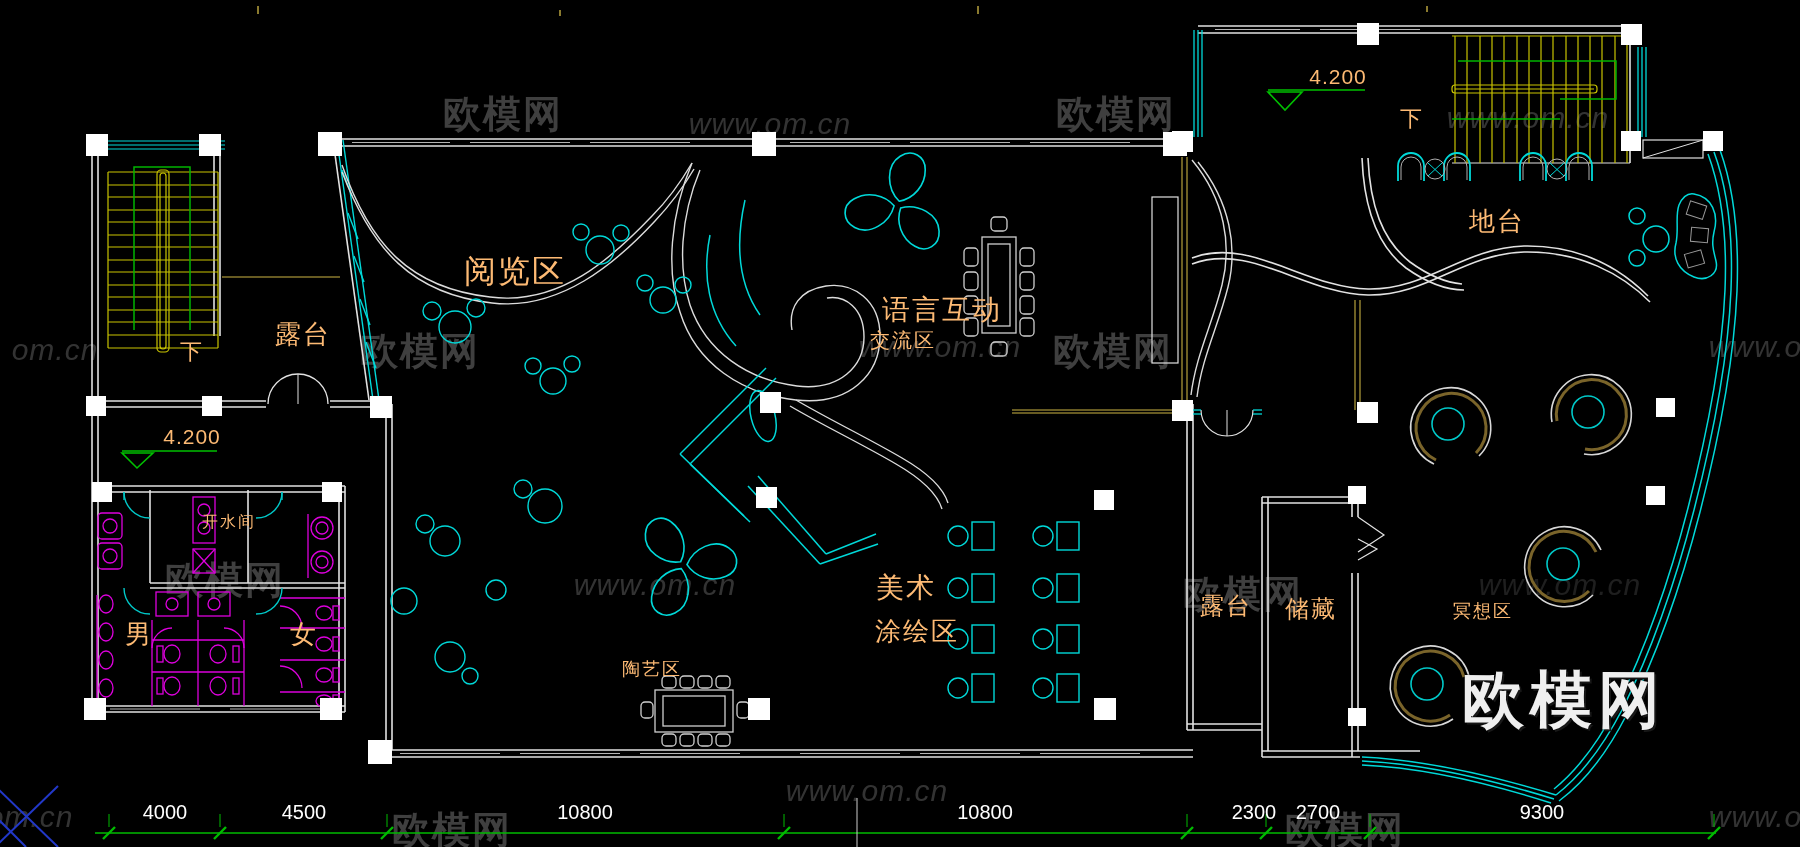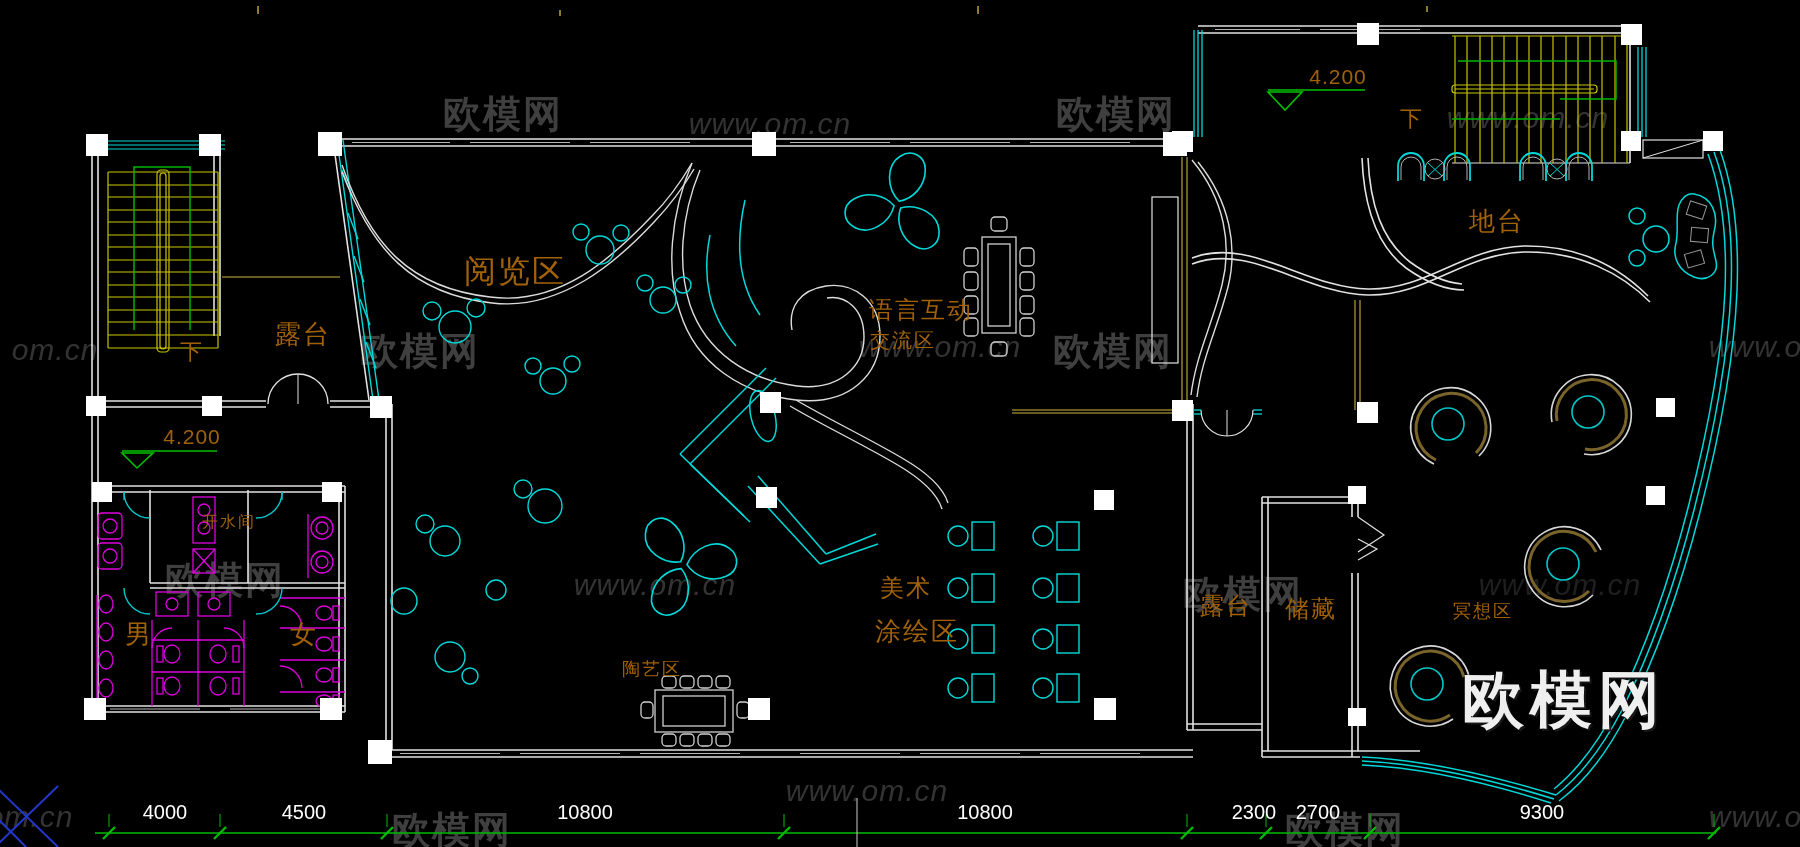--- a/index.html
+++ b/index.html
@@ -3,21 +3,21 @@
 <meta charset="utf-8">
 <style>
   html,body{margin:0;padding:0;background:#000;}
   .canvas{position:relative;width:1800px;height:847px;background:#000;overflow:hidden;
           font-family:"Liberation Sans",sans-serif;}
   .canvas svg{position:absolute;left:0;top:0;z-index:2;}
   .wm{position:absolute;z-index:1;color:rgba(165,165,165,.38);font-weight:bold;
       white-space:nowrap;transform:translate(-50%,-50%);letter-spacing:2px;}
   .wm.site{font-weight:normal;color:rgba(150,150,150,.34);letter-spacing:1px;font-style:italic;}
   .wm.faint{color:rgba(140,140,140,.22);}
-  .lbl{position:absolute;z-index:3;color:#a16207;white-space:nowrap;
+  .lbl{position:absolute;z-index:3;color:#fdba74;white-space:nowrap;
        transform:translate(-50%,-50%);letter-spacing:2px;}
   .dim{position:absolute;z-index:3;color:#fff;font-size:20px;white-space:nowrap;
        transform:translate(-50%,-50%);}
   .bigbrand{position:absolute;z-index:4;color:#efefef;font-weight:bold;font-size:62px;
        letter-spacing:6px;white-space:nowrap;transform:translate(-50%,-50%);
        text-shadow:0 0 2px #000, 2px 2px 0 #1a1a1a;}
 </style>
 </head>
 <body>
 
@@ -525,28 +525,28 @@
     <line x1="857" y1="798" x2="857" y2="847" stroke="#cccccc" stroke-width="1"></line>
     <g stroke="#2238c8" stroke-width="2" fill="none">
       <line x1="-5" y1="786" x2="58" y2="847"></line>
         <line x1="58" y1="786" x2="-5" y2="847"></line>
       <line x1="-5" y1="816" x2="26" y2="847"></line>
     </g>
   </svg>
 
   <div class="lbl" style="left:515px;top:272px;font-size:32px">阅览区</div>
   <div class="lbl" style="left:303px;top:334px;font-size:26px">露台</div>
-  <div class="lbl" style="left:921px;top:310px;font-size:24px">语言互动</div>
+  <div class="lbl" style="left:942px;top:310px;font-size:28px">语言互动</div>
   <div class="lbl" style="left:903px;top:340px;font-size:20px">交流区</div>
   <div class="lbl" style="left:1497px;top:221px;font-size:26px">地台</div>
   <div class="lbl" style="left:229px;top:522px;font-size:16px">开水间</div>
   <div class="lbl" style="left:139px;top:634px;font-size:26px">男</div>
   <div class="lbl" style="left:304px;top:634px;font-size:26px">女</div>
   <div class="lbl" style="left:652px;top:669px;font-size:18px">陶艺区</div>
-  <div class="lbl" style="left:906px;top:588px;font-size:24px">美术</div>
+  <div class="lbl" style="left:906px;top:588px;font-size:28px">美术</div>
   <div class="lbl" style="left:917px;top:631px;font-size:26px">涂绘区</div>
   <div class="lbl" style="left:1226px;top:606px;font-size:24px">露台</div>
   <div class="lbl" style="left:1311px;top:609px;font-size:24px">储藏</div>
   <div class="lbl" style="left:1483px;top:611px;font-size:18px">冥想区</div>
   <div class="lbl" style="left:192px;top:352px;font-size:22px">下</div>
   <div class="lbl" style="left:1412px;top:119px;font-size:22px">下</div>
   <div class="lbl" style="left:192px;top:437px;font-size:21px;letter-spacing:1px">4.200</div>
   <div class="lbl" style="left:1338px;top:77px;font-size:21px;letter-spacing:1px">4.200</div>
 
   <div class="dim" style="left:165px;top:812px">4000</div>

